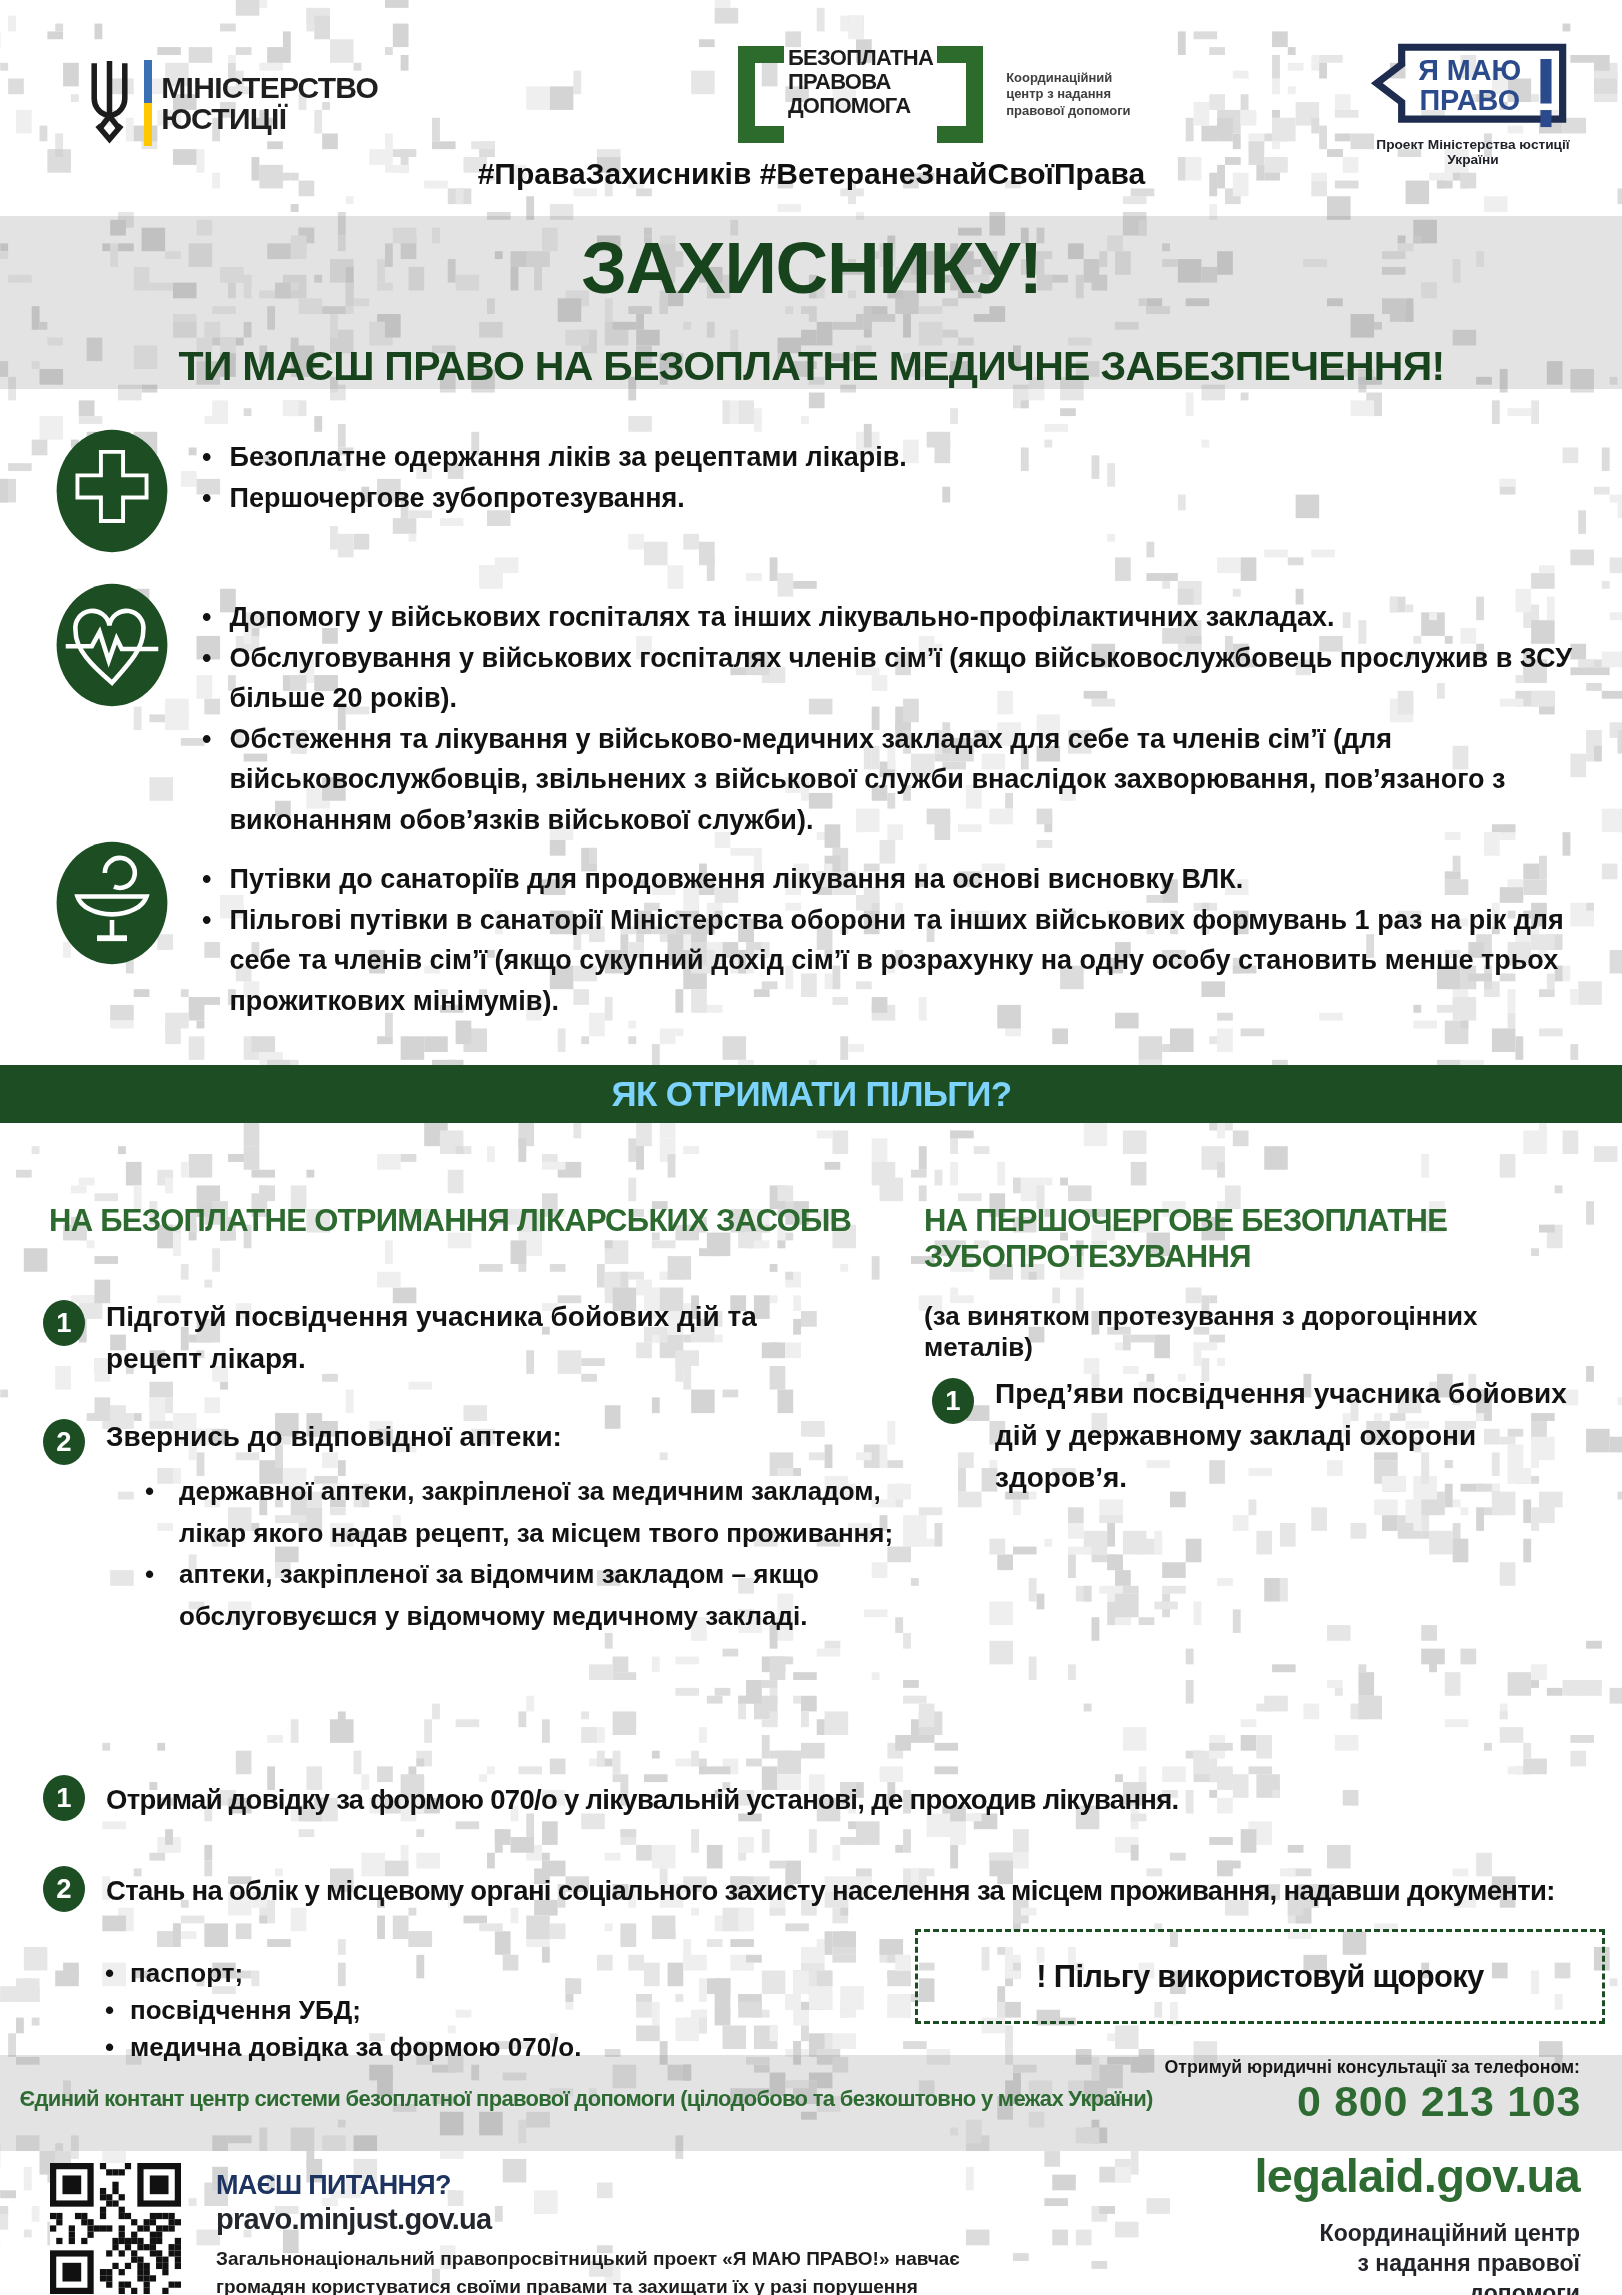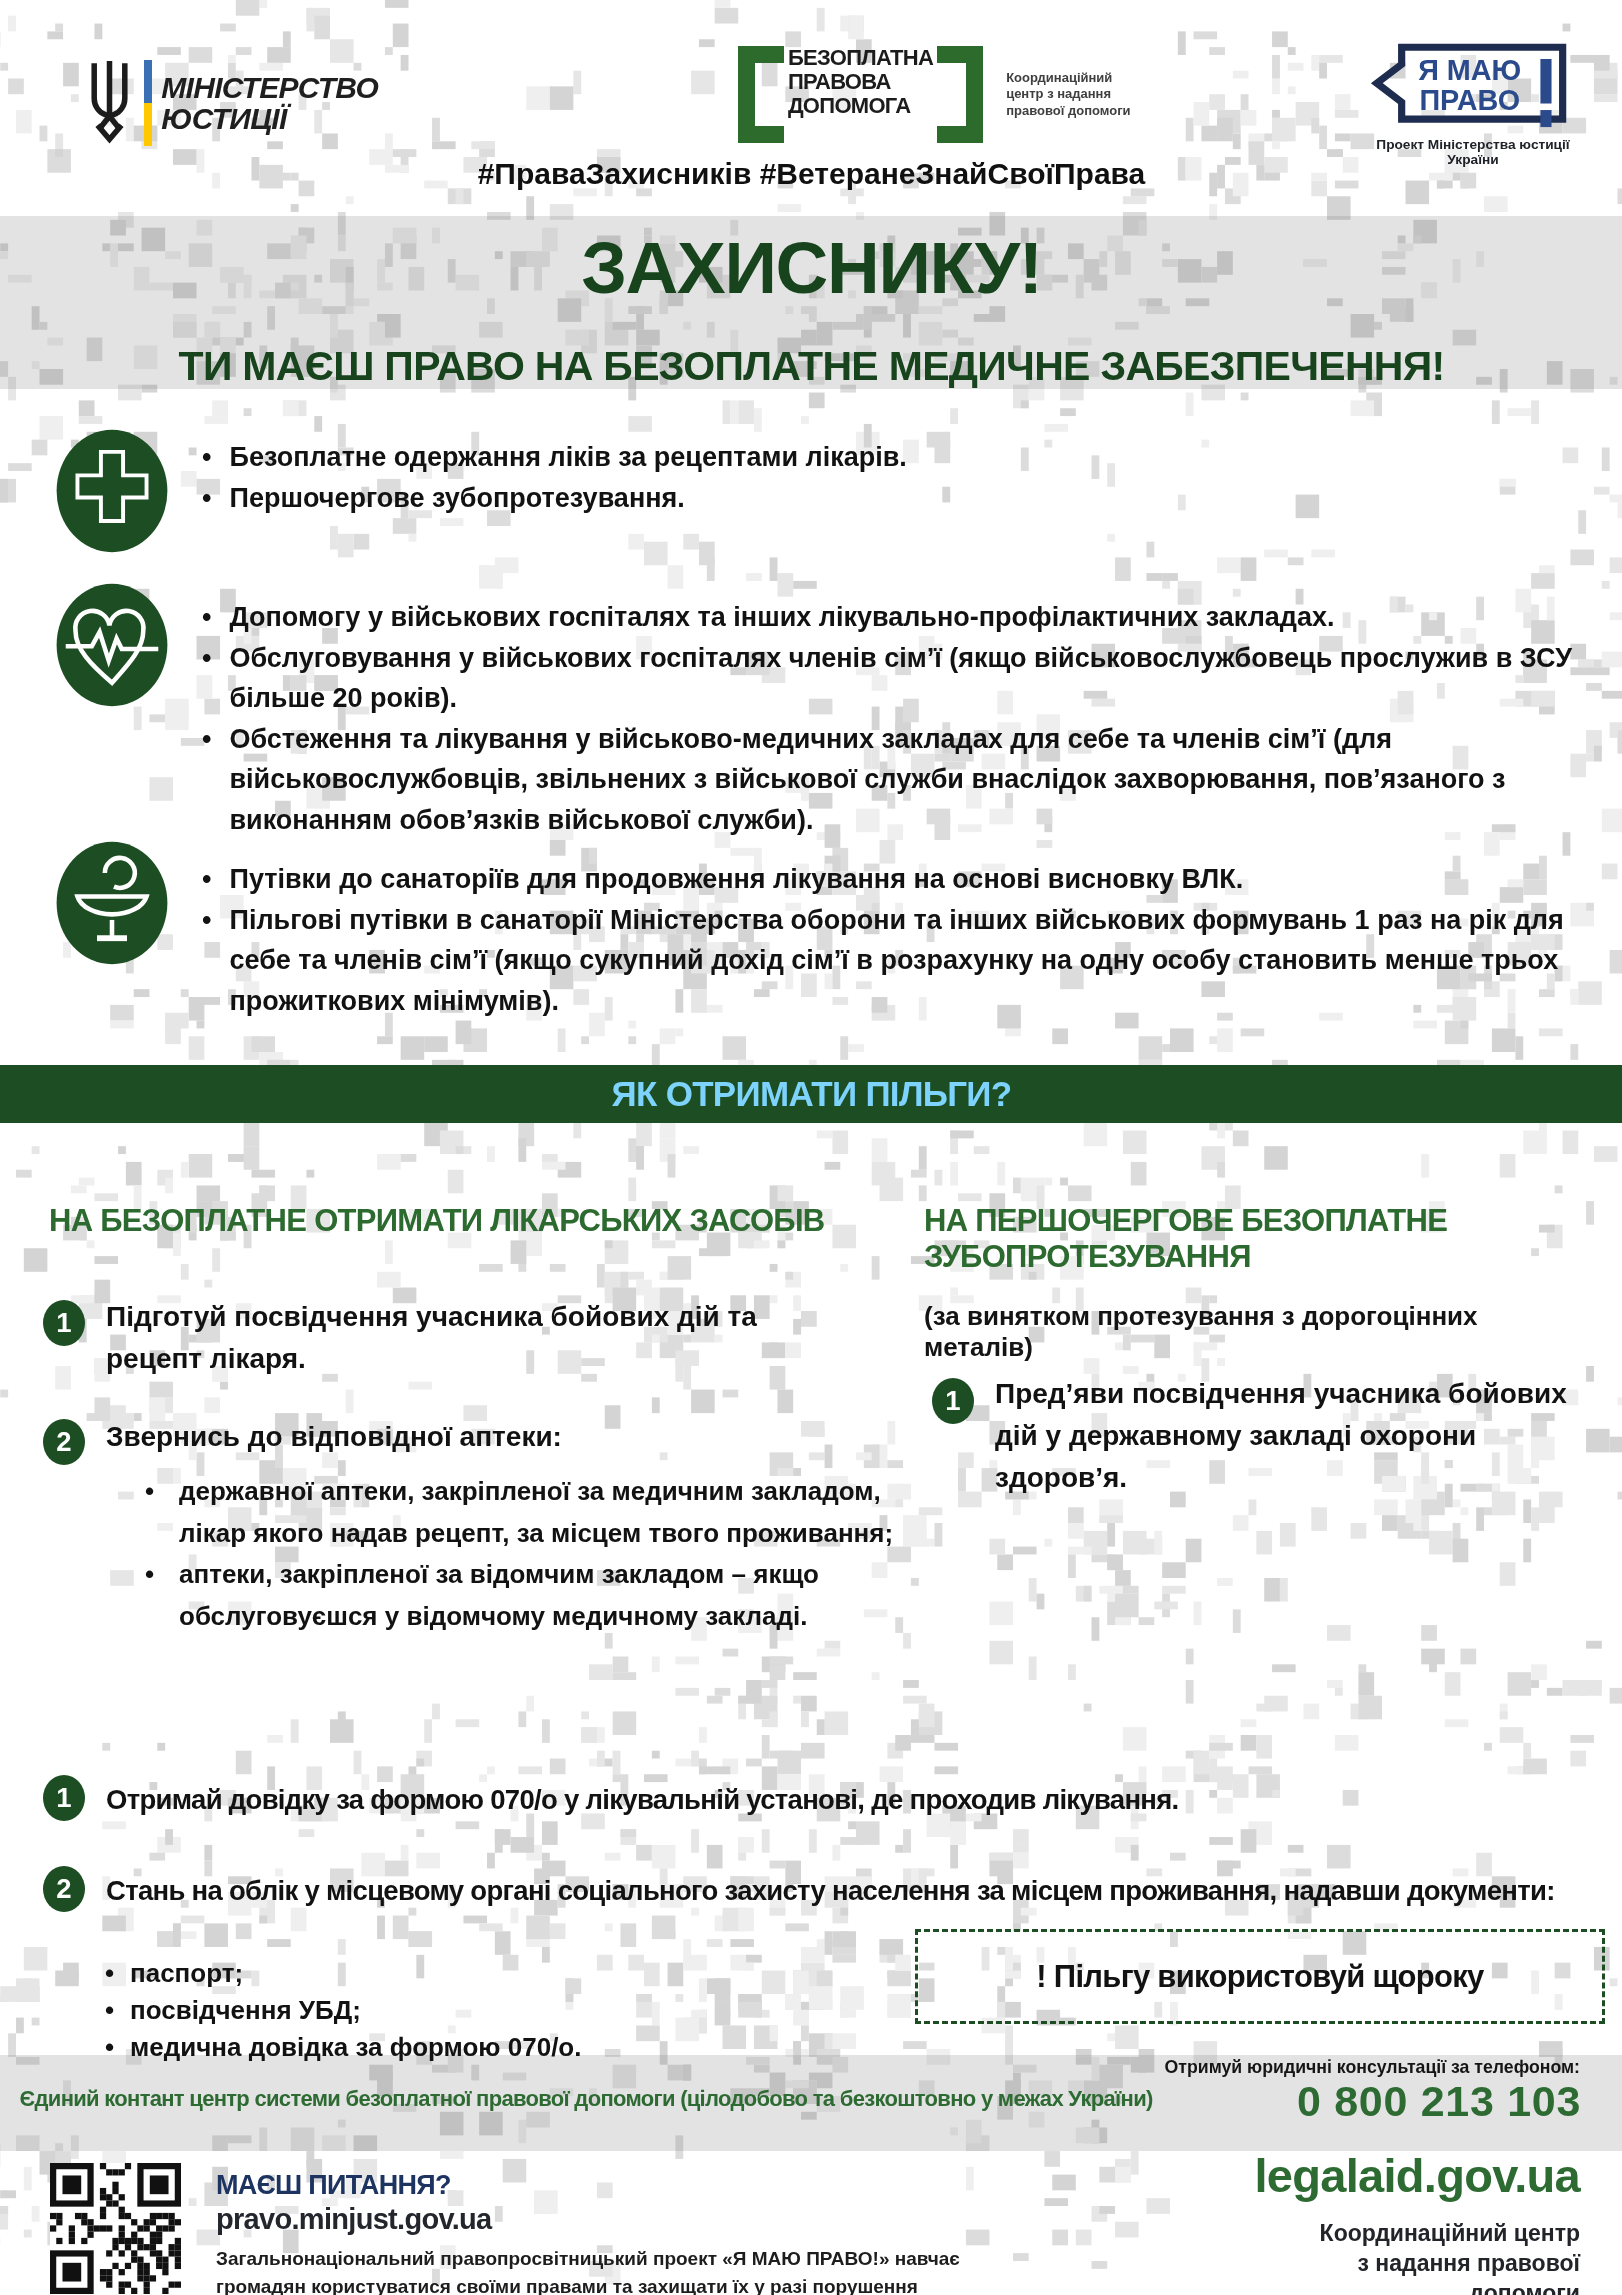--- a/index.html
+++ b/index.html
@@ -6,21 +6,21 @@
   body{background:#ffffff;font-family:"Liberation Sans",sans-serif;}
   .page{position:relative;width:1623px;height:2295px;overflow:hidden;background:#ffffff;}
   #camo{position:absolute;left:0;top:0;z-index:0;}
   .band{position:absolute;left:0;width:1623px;background:rgba(128,128,128,.22);z-index:1;}
   .z{position:absolute;z-index:2;}
   .tight{letter-spacing:-0.7px;}
   .vtight{letter-spacing:-1.3px;}
 
   
   .min-logo{left:84px;top:60px;display:flex;align-items:center;gap:9.2px;}
-  .min-text{font-weight:bold;font-size:30px;line-height:1.05;color:#1f1f1f;letter-spacing:-0.7px;font-style:italic;}
+  .min-text{font-weight:bold;font-size:30px;line-height:1.05;color:#1f1f1f;letter-spacing:-0.7px;}
   .flagbar{width:7.9px;height:86px;}
   .flagbar .b{height:43px;background:#3c70b4;}
   .flagbar .y{height:43px;background:#ffc800;}
 
   .bpd-logo{left:738px;top:46px;display:flex;align-items:stretch;}
   .brk{width:29px;border:0 solid #2d6b2d;}
   .brk.l{border-left-width:17px;border-top-width:17px;border-bottom-width:17px;}
   .brk.r{border-right-width:17px;border-top-width:17px;border-bottom-width:17px;}
   .bpd-mid{display:flex;flex-direction:column;padding:0 3.9px;height:97px;}
   .bpd-mid div{font-weight:bold;font-size:22px;line-height:1.08;color:#1c1c1c;letter-spacing:-0.7px;}
@@ -2443,21 +2443,21 @@
   </div>
   <ul class="benefit-list z" style="left:202px;top:859px;width:1407px;">
     <li>Путівки до санаторіїв для продовження лікування на основі висновку ВЛК.</li>
     <li>Пільгові путівки в санаторії Міністерства оборони та інших військових формувань 1 раз на рік для себе та членів сім’ї (якщо сукупний дохід сім’ї в розрахунку на одну особу становить менше трьох прожиткових мінімумів).</li>
   </ul>
 
   <div class="z banner">
     <span>ЯК ОТРИМАТИ ПІЛЬГИ?</span>
   </div>
 
-  <div class="z sec-head" style="left:49px;top:1203px;width:818px;">НА БЕЗОПЛАТНЕ ОТРИМАТИ ЛІКАРСЬКИХ ЗАСОБІВ</div>
+  <div class="z sec-head" style="left:49px;top:1203px;width:818px;">НА БЕЗОПЛАТНЕ ОТРИМАННЯ ЛІКАРСЬКИХ ЗАСОБІВ</div>
   <div class="z stepnum" style="left:43px;top:1300px;">1</div>
   <div class="z steptext" style="left:106px;top:1296px;width:707px;">Підготуй посвідчення учасника бойових дій та рецепт лікаря.</div>
   <div class="z stepnum" style="left:43px;top:1419px;">2</div>
   <div class="z steptext" style="left:106px;top:1416px;width:720px;">Звернись до відповідної аптеки:</div>
   <ul class="sub-list z" style="left:145px;top:1471px;width:772px;">
     <li>державної аптеки, закріпленої за медичним закладом, лікар якого надав рецепт, за місцем твого проживання;</li>
     <li>аптеки, закріпленої за відомчим закладом – якщо обслуговуєшся у відомчому медичному закладі.</li>
   </ul>
 
   <div class="z sec-head" style="left:924px;top:1203px;width:654px;">

